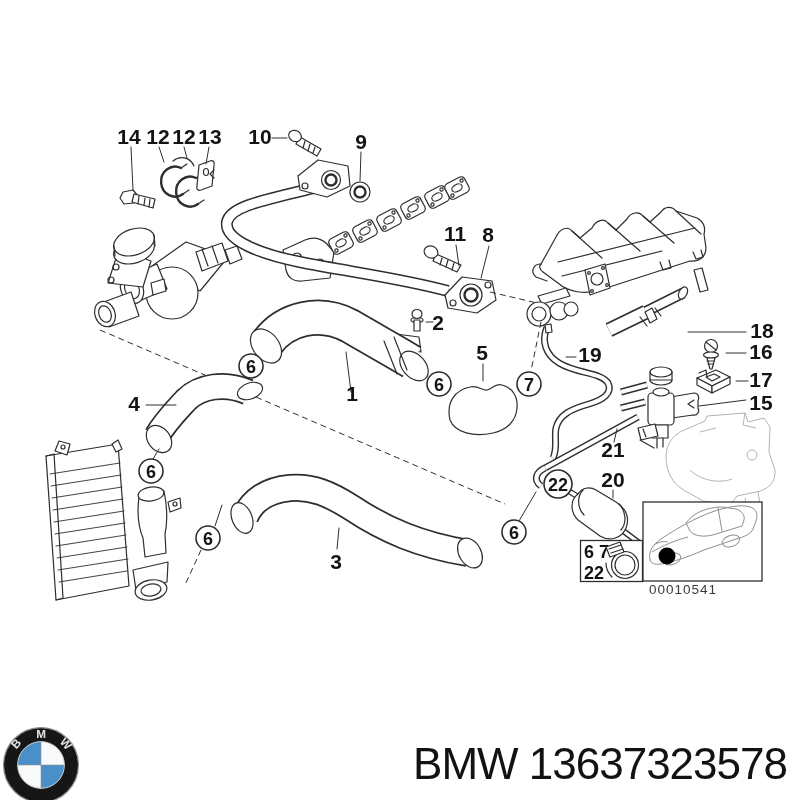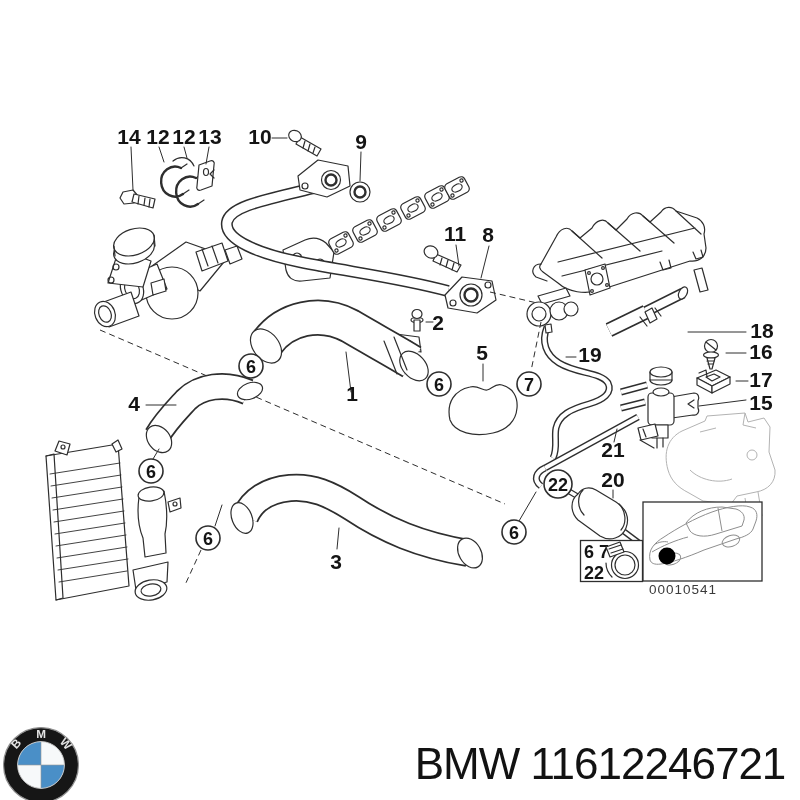--- a/index.html
+++ b/index.html
@@ -367,13 +367,13 @@
     <path d="M20,50 A30,30 0 0 1 50,20 L50,50 z" fill="#4a8fc7"></path>
     <path d="M80,50 A30,30 0 0 1 50,80 L50,50 z" fill="#4a8fc7"></path>
     <path d="M50,20 V80 M20,50 H80" stroke="#9a9a9a" stroke-width="0.8" fill="none"></path>
     <circle cx="50" cy="50" r="30" fill="none" stroke="#c9c9c9" stroke-width="1.2"></circle>
     <text class="bmw-letter" transform="translate(22,26) rotate(-48)">B</text>
     <text class="bmw-letter" transform="translate(50,15)">M</text>
     <text class="bmw-letter" transform="translate(78,26) rotate(48)">W</text>
   </svg>
 </div>
 
-<div id="footer-text">BMW 11612246721</div>
+<div id="footer-text">BMW 13637323578</div>
 
 </body></html>

